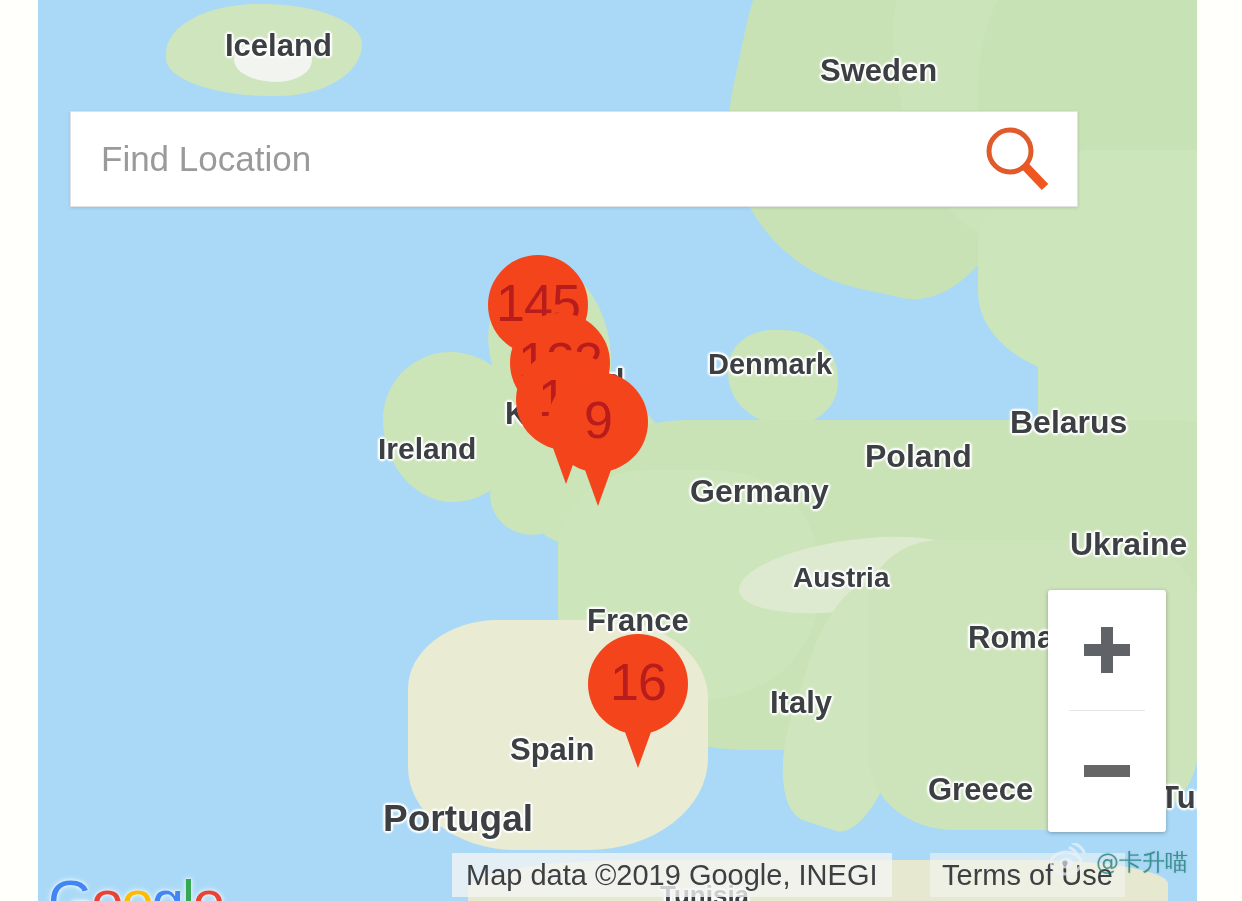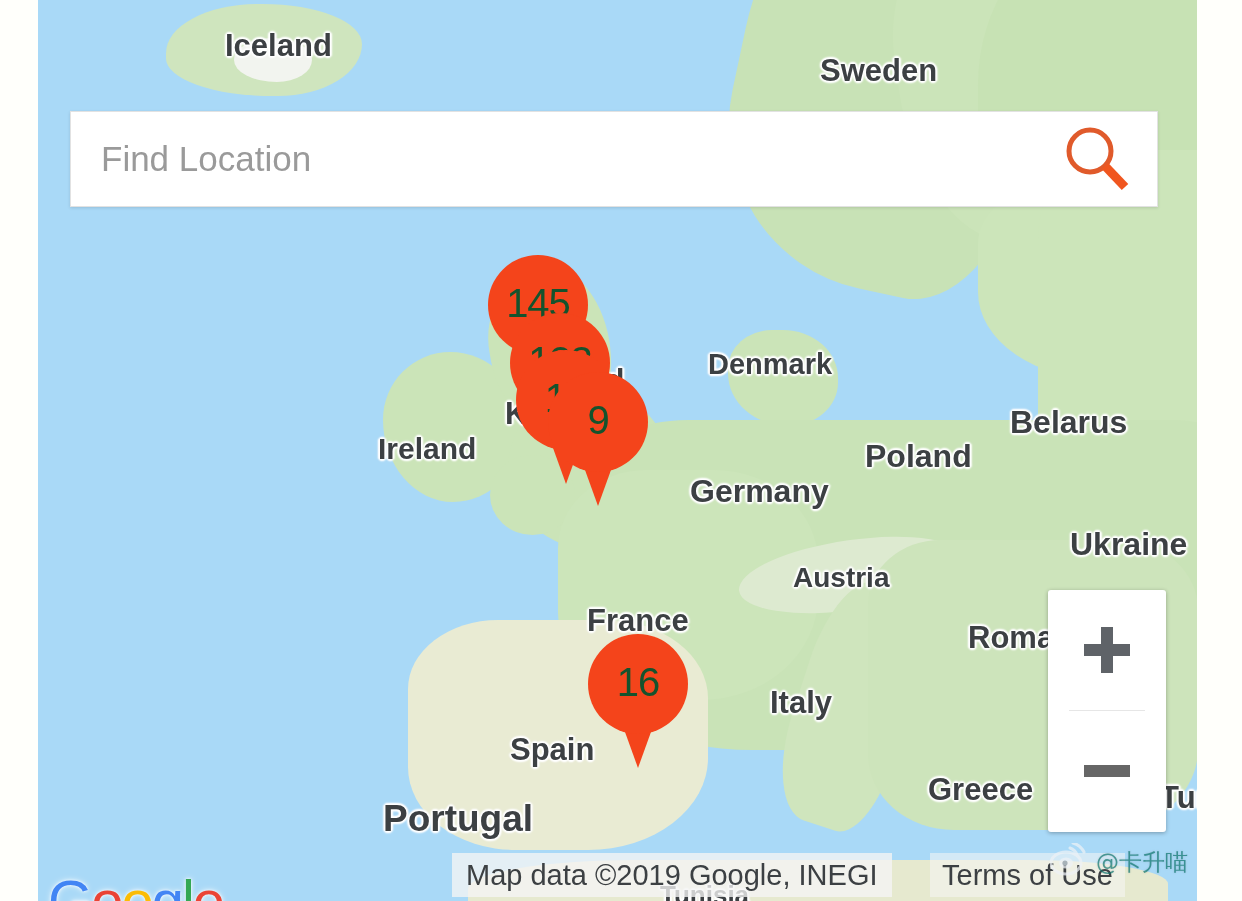--- a/index.html
+++ b/index.html
@@ -133,21 +133,21 @@
     white-space: nowrap;
     text-shadow:
        2px 0 2px #fff, -2px 0 2px #fff, 0 2px 2px #fff, 0 -2px 2px #fff,
        1px 1px 2px #fff, -1px -1px 2px #fff, 1px -1px 2px #fff, -1px 1px 2px #fff;
     pointer-events: none;
   }
 
   
   #searchbar {
     position: absolute; left: 70px; top: 111px;
-    width: 1088px; height: 96px;
+    width: 1008px; height: 96px;
     background: #fff;
     border: 1px solid #e2e2e2;
     box-shadow: 0 1px 3px rgba(0,0,0,0.12);
     display: flex; align-items: center;
   }
   #search-input {
     flex: 1; height: 100%;
     border: none; outline: none; background: transparent;
     font-family: "Liberation Sans", sans-serif;
     font-size: 35px; color: #3c4043;
@@ -176,23 +176,23 @@
     margin-left: -26px;
     width: 0; height: 0;
     border-left: 26px solid transparent;
     border-right: 26px solid transparent;
     border-top: 72px solid #f4441b;
   }
   .marker .count {
     position: absolute; left: 0; top: 0;
     width: 100px; height: 96px;
     display: flex; align-items: center; justify-content: center;
-    color: #14532d;
-    font-family: "Liberation Sans", sans-serif;
-    font-size: 40px; font-weight: 400;
+    color: #b91c1c;
+    font-family: "Liberation Sans", sans-serif;
+    font-size: 52px; font-weight: 400;
     letter-spacing: -1px;
     z-index: 2;
   }
 
   
   #zoom-ctl {
     position: absolute; left: 1048px; top: 590px;
     width: 118px; height: 242px;
     background: #fff;
     border-radius: 3px;

